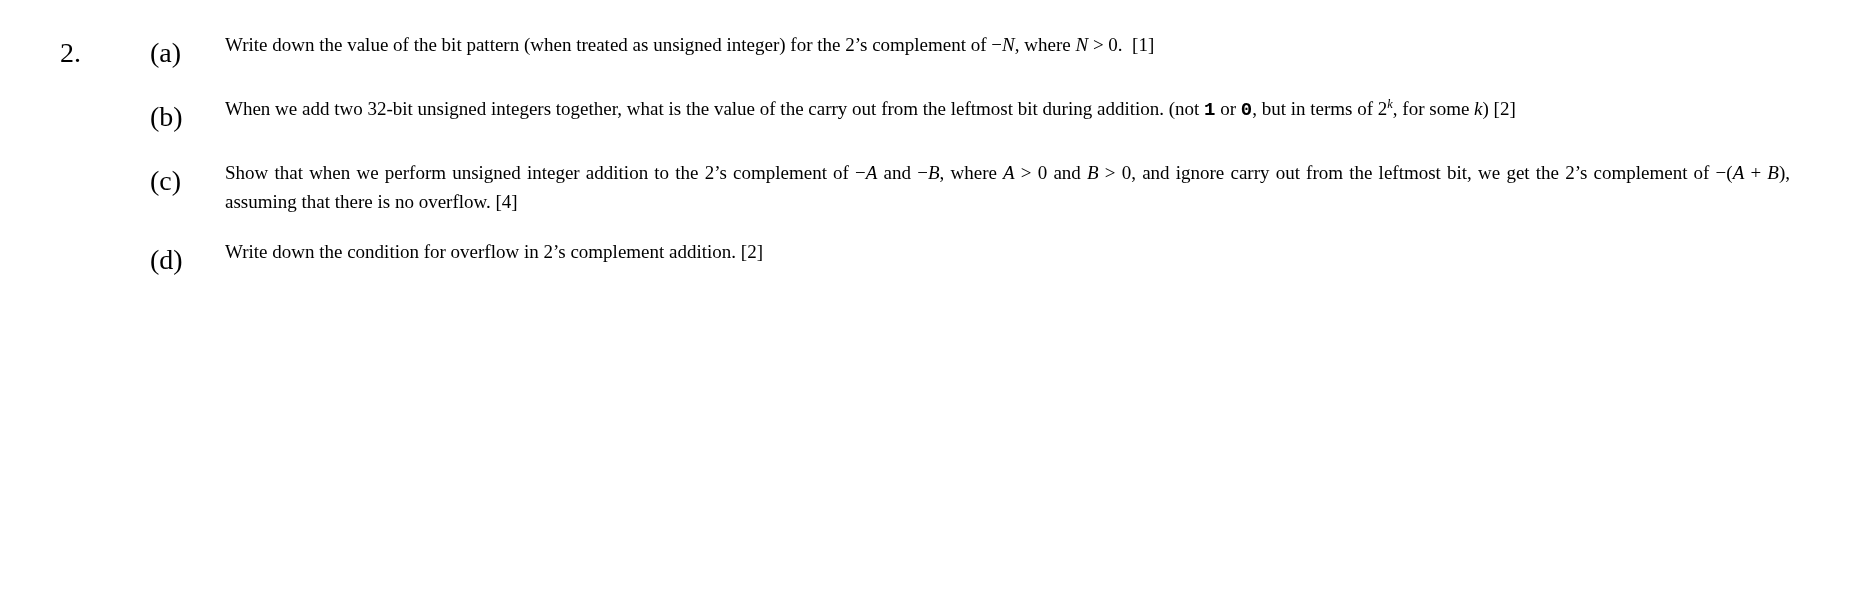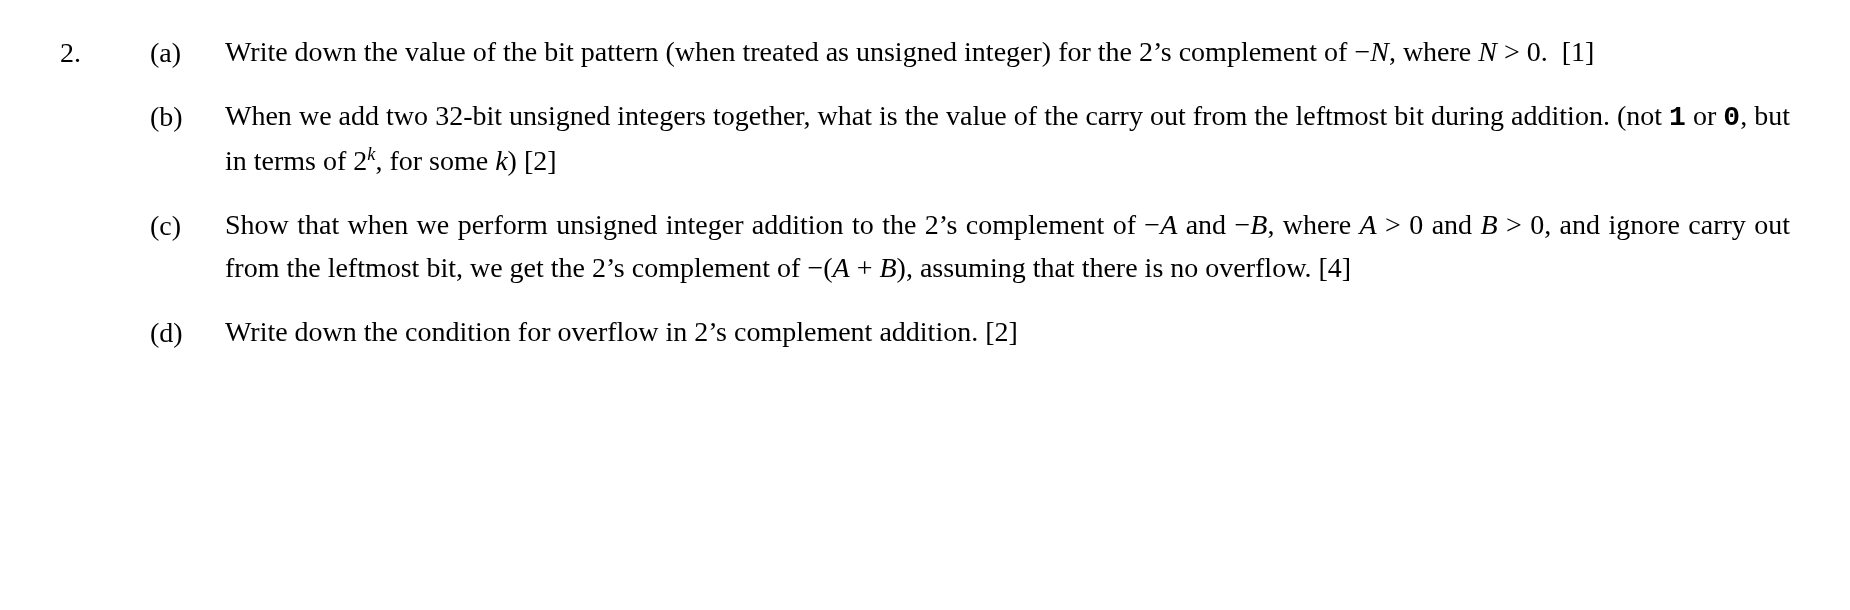--- a/index.html
+++ b/index.html
@@ -46,21 +46,21 @@
     }
 
     .part-label {
       min-width: 65px;
       font-size: 28px;
       padding-top: 2px;
     }
 
     .part-text {
       flex: 1;
-      font-size: 28px;
+      font-size: 19px;
       line-height: 1.55;
       text-align: justify;
     }
 
     
     .mono {
       font-family: "Courier New", Courier, monospace;
       font-weight: bold;
     }
 

